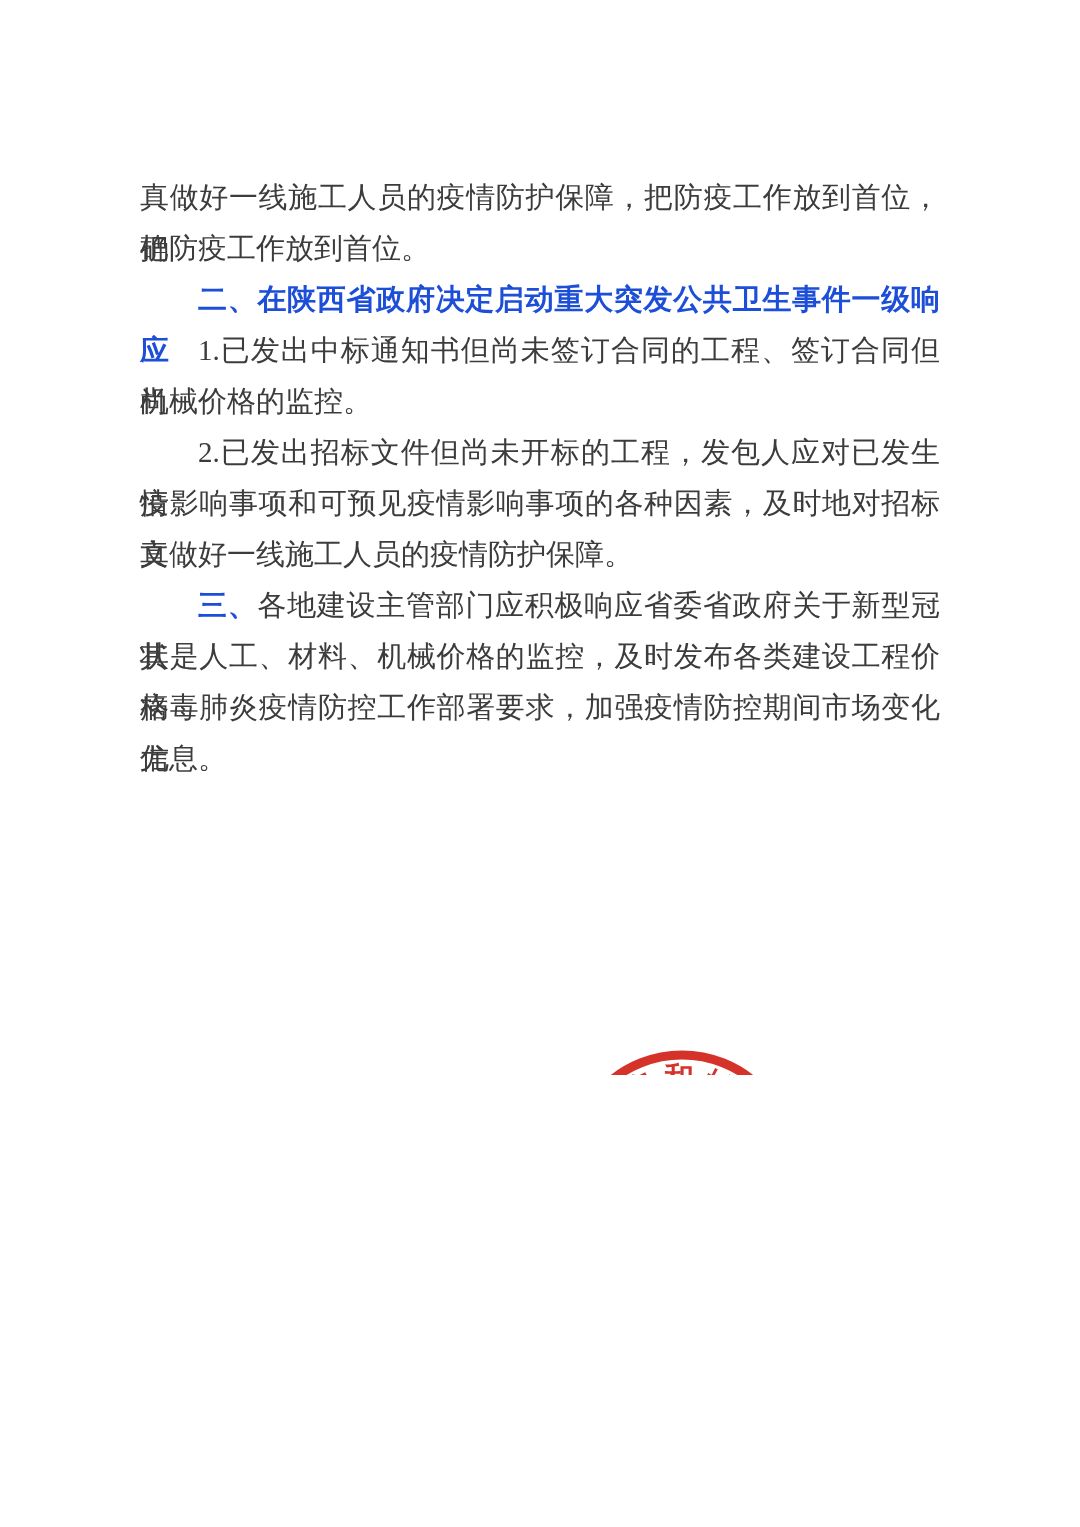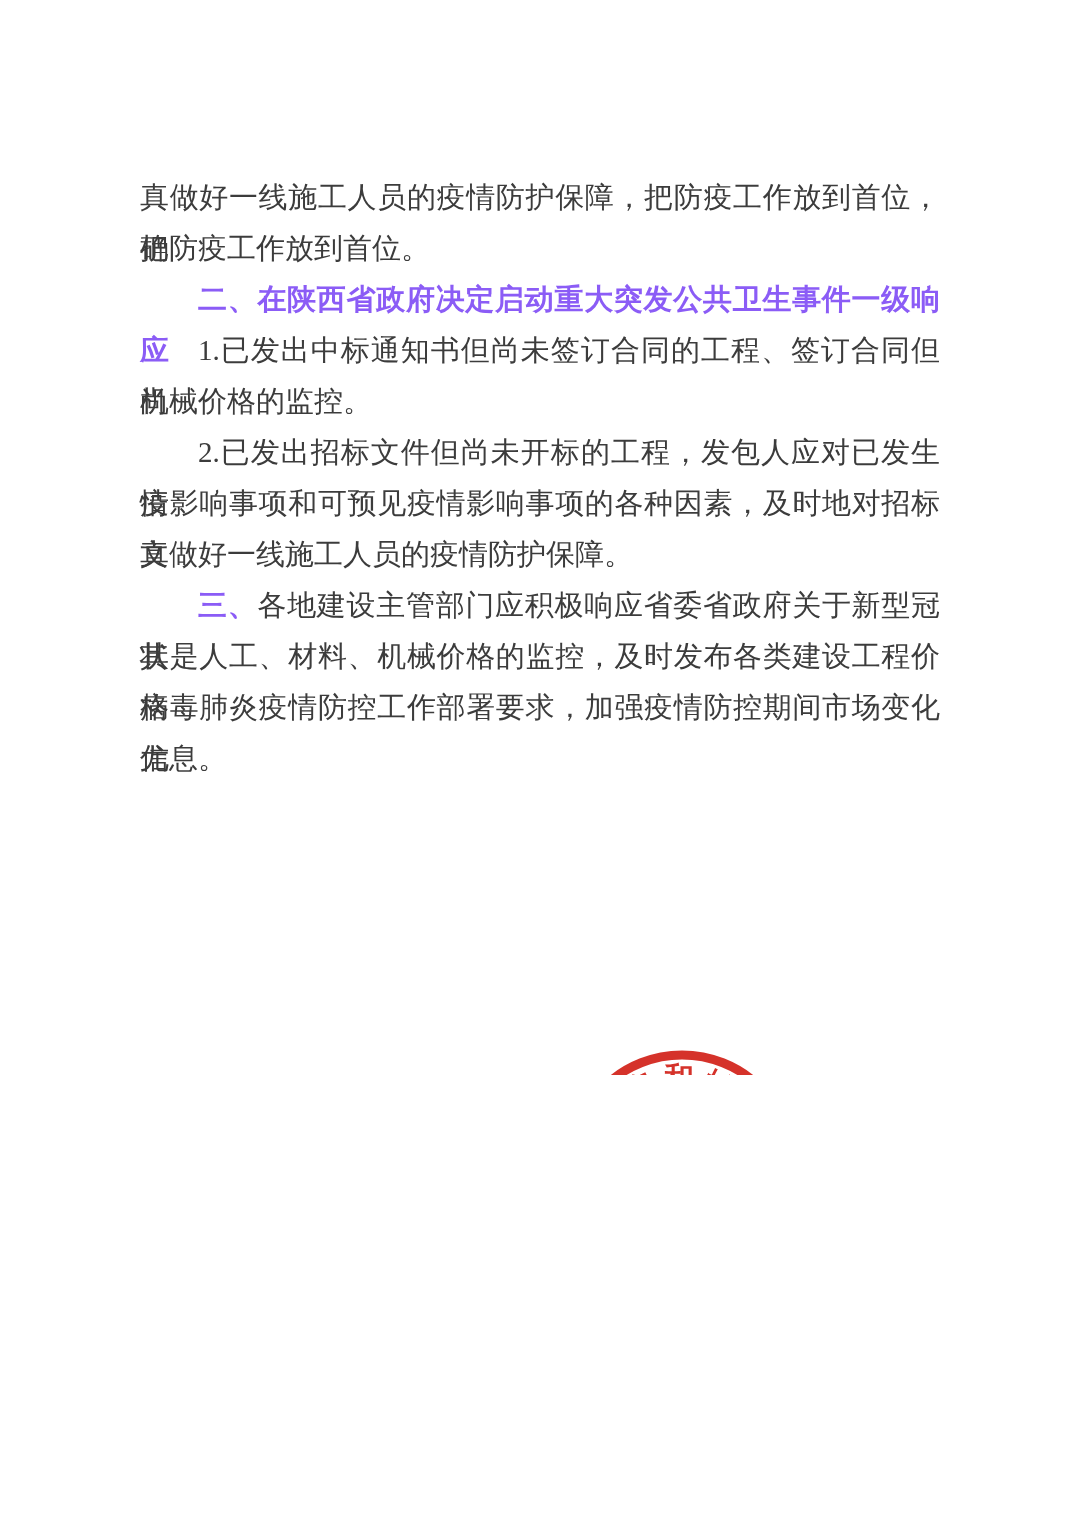--- a/index.html
+++ b/index.html
@@ -25,21 +25,21 @@
     letter-spacing: 0px;
     text-align: justify;
     text-justify: inter-character;
     white-space: normal;
   }
   .line.fill { text-align-last: justify; }
   .line.ind  { text-indent: 58px; }
   .line.bold, .line .bp {
     font-family: Liberation Sans, sans-serif;
     font-weight: 700;
-    color: #8b5cf6;
+    color: #1d4ed8;
   }
   .seal {
     position: absolute;
     left: 552px;
     top: 1036px;
     width: 260px;
     height: 260px;
     opacity: 0.93;
   }
   .seal-ring-text {

